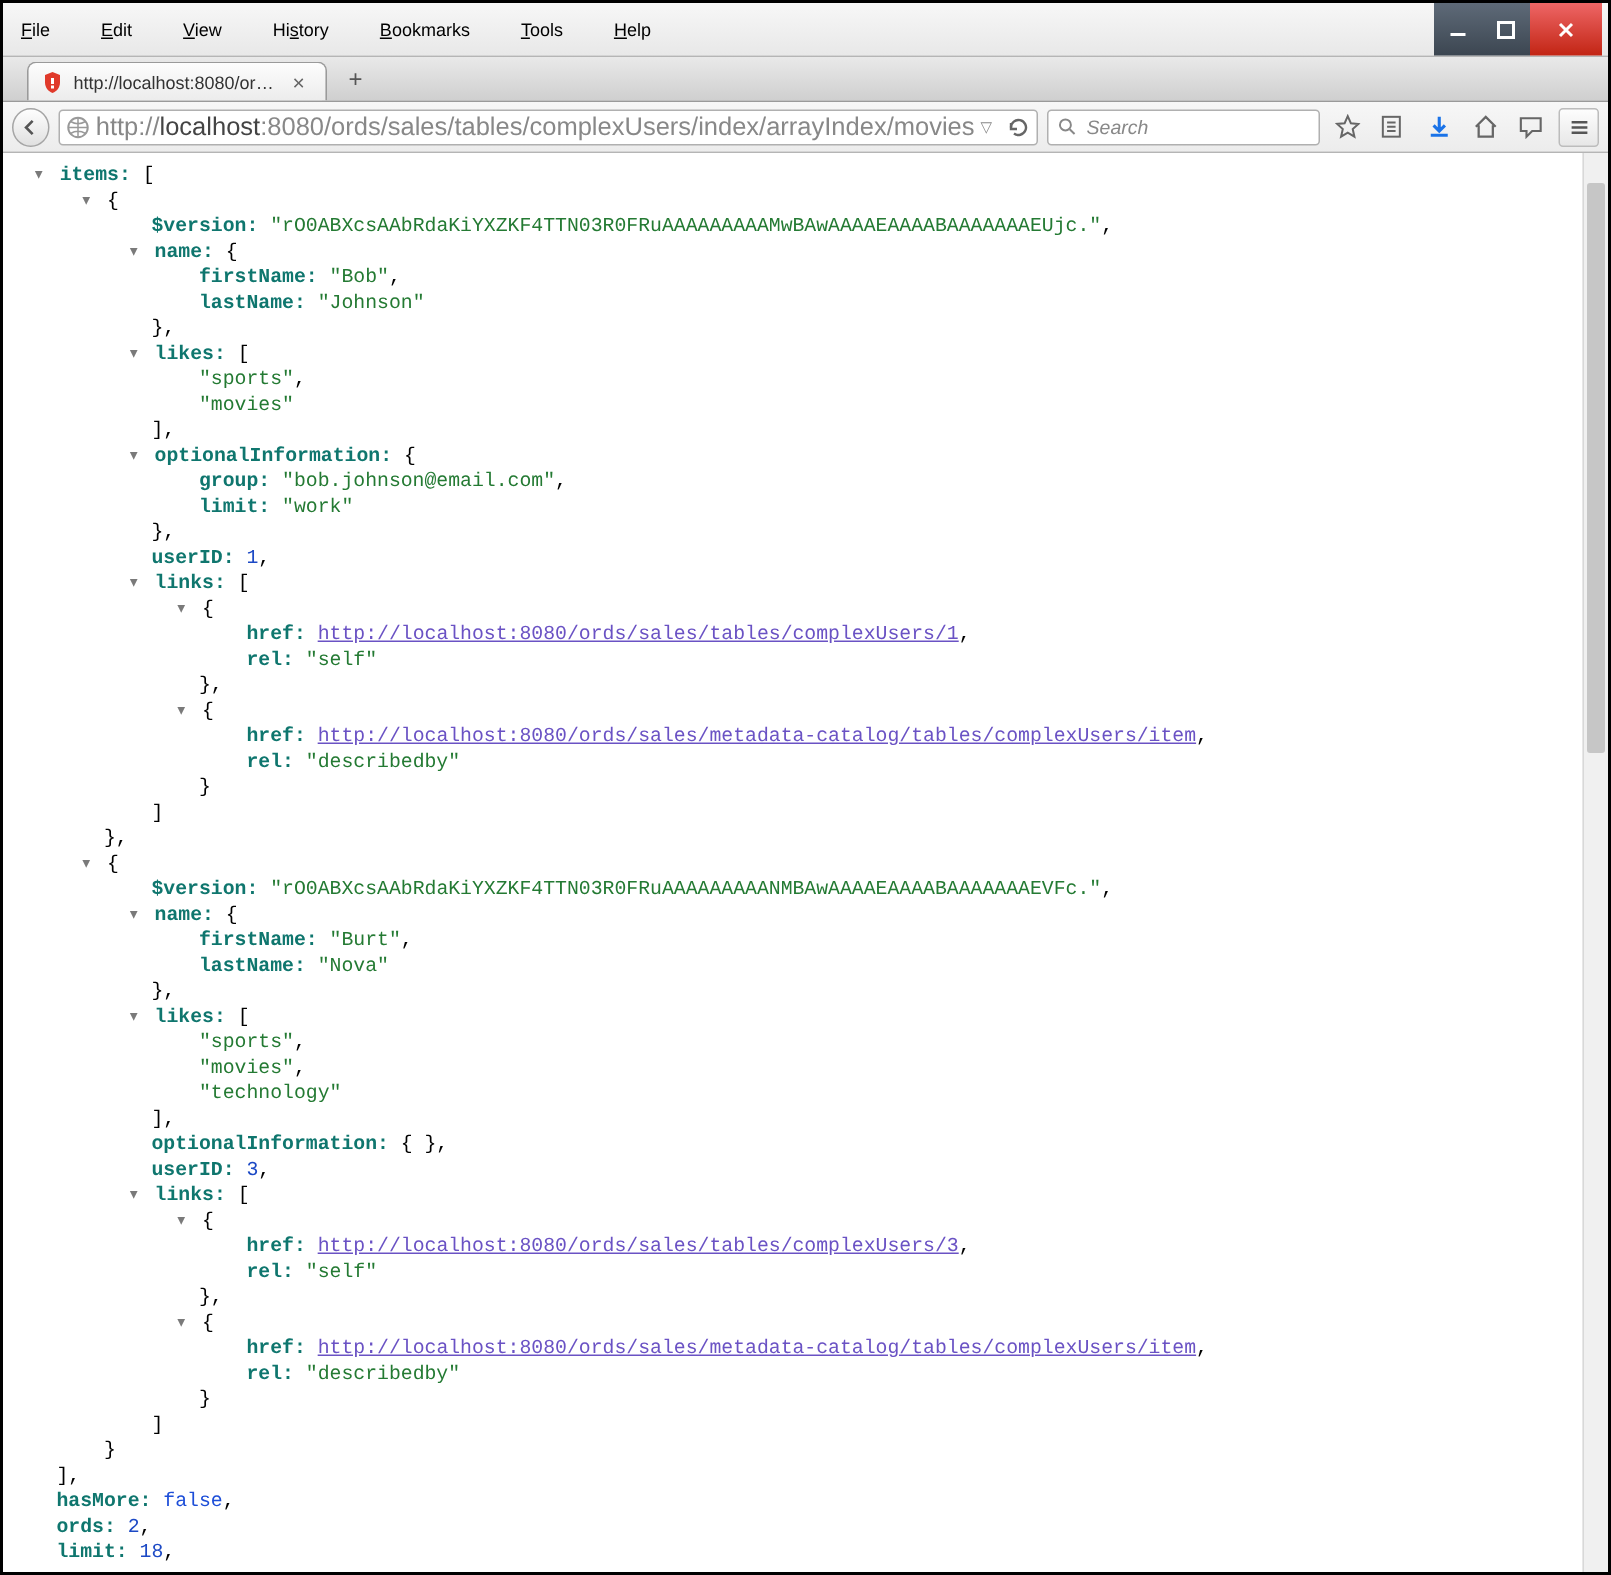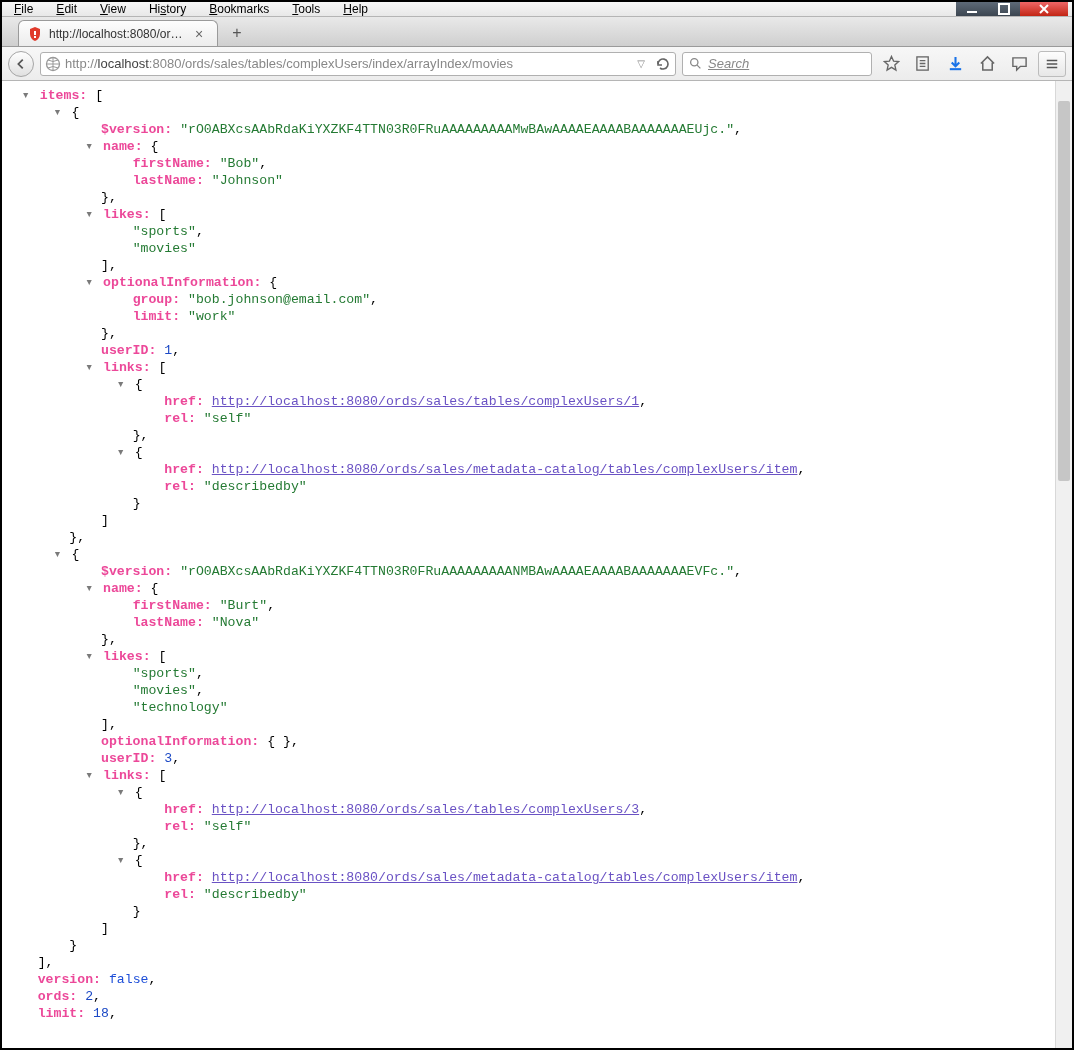--- a/index.html
+++ b/index.html
@@ -12,26 +12,26 @@
     overflow:hidden;
     position:relative;
   }
   .window {
     position:absolute; inset:2px;
     background:#fff;
     display:flex; flex-direction:column;
   }
   
   .menubar {
-    height:15px;
+    height:36px;
     background:linear-gradient(#f7f7f7,#e8e8e8);
     border-bottom:1px solid #b5b5b5;
     display:flex; align-items:center;
     padding:0 4px;
-    gap:7px;
+    gap:18px;
   }
   .menubar .mitem {
     padding:2px 8px;
     color:#000;
     cursor:default;
   }
   .menubar .mitem u { text-decoration:underline; }
   .winbuttons {
     margin-left:auto; display:flex; align-items:stretch; height:100%;
   }
@@ -90,29 +90,29 @@
     flex:1;
     height:24px;
     border:1px solid #b0b0b0;
     border-radius:3px;
     background:#fff;
     display:flex; align-items:center;
     padding:0 4px; gap:4px;
     color:#888;
   }
   .urlbar .globe { width:16px;height:16px;display:flex;align-items:center;justify-content:center;color:#888;}
-  .urlbar .urltext { flex:1; font-size:13px; white-space:nowrap; overflow:hidden;}
+  .urlbar .urltext { flex:1; font-size:17px; white-space:nowrap; overflow:hidden;}
   .urlbar .urltext .bold { color:#444; }
   .urlbar .arrow { color:#888; font-size:10px; margin-right:6px;}
   .urlbar .reload { width:16px;height:16px;display:flex;align-items:center;justify-content:center;color:#666;}
   .searchbar {
     width:190px; height:24px;
     border:1px solid #b0b0b0; border-radius:3px;
     background:#fff; display:flex;align-items:center;
-    padding:0 6px; gap:6px; color:#888; font-style:italic; font-size:13px;text-decoration:underline;
+    padding:0 6px; gap:6px; color:#888; font-style:italic; font-size:13px;
   }
   .searchbar svg { width:13px;height:13px; }
   .tbicon {
     width:26px;height:26px;
     display:flex;align-items:center;justify-content:center;
     color:#5c5c5c;
   }
   .tbicon svg { width:17px;height:17px; }
   .tbicon.blue { color:#1a73e8; }
   .hamburger {
@@ -135,21 +135,21 @@
     background:#c6c6c6; border-radius:2px;
   }
   .json {
     font-family: Consolas, "Courier New", monospace;
     font-size:13.2px;
     line-height:17px;
     padding:6px 4px 6px 4px;
     white-space:pre;
     color:#000;
   }
-  .json .k { color:#ec4899; font-weight:bold; }
+  .json .k { color:#0f766e; font-weight:bold; }
   .json .s { color:#247a33; }
   .json .n { color:#1c49c5; }
   .json .b { color:#1d4ed8; }
   .json .p { color:#000; }
   .json a.lnk { color:#6a52c4; text-decoration:underline;text-align:right; }
   .json .tri { color:#7a7a7a; display:inline-block; width:10px; }
 </style>
 </head>
 <body>
 
@@ -308,21 +308,21 @@
                     <span class="k">href:</span> <a class="lnk">http://localhost:8080/ords/sales/tables/complexUsers/3</a><span class="p">,</span>
                     <span class="k">rel:</span> <span class="s">"self"</span>
                 <span class="p">},</span>
               <span class="tri">▾</span> <span class="p">{</span>
                     <span class="k">href:</span> <a class="lnk">http://localhost:8080/ords/sales/metadata-catalog/tables/complexUsers/item</a><span class="p">,</span>
                     <span class="k">rel:</span> <span class="s">"describedby"</span>
                 <span class="p">}</span>
             <span class="p">]</span>
         <span class="p">}</span>
     <span class="p">],</span>
-    <span class="k">version:</span> <span class="b">false</span><span class="p">,</span>
+    <span class="k">hasMore:</span> <span class="b">false</span><span class="p">,</span>
     <span class="k">ords:</span> <span class="n">2</span><span class="p">,</span>
     <span class="k">limit:</span> <span class="n">18</span><span class="p">,</span>
 </div>
     <div class="scrollbar">
       <div class="thumb"></div>
     </div>
   </div>
 
 </div>
 

